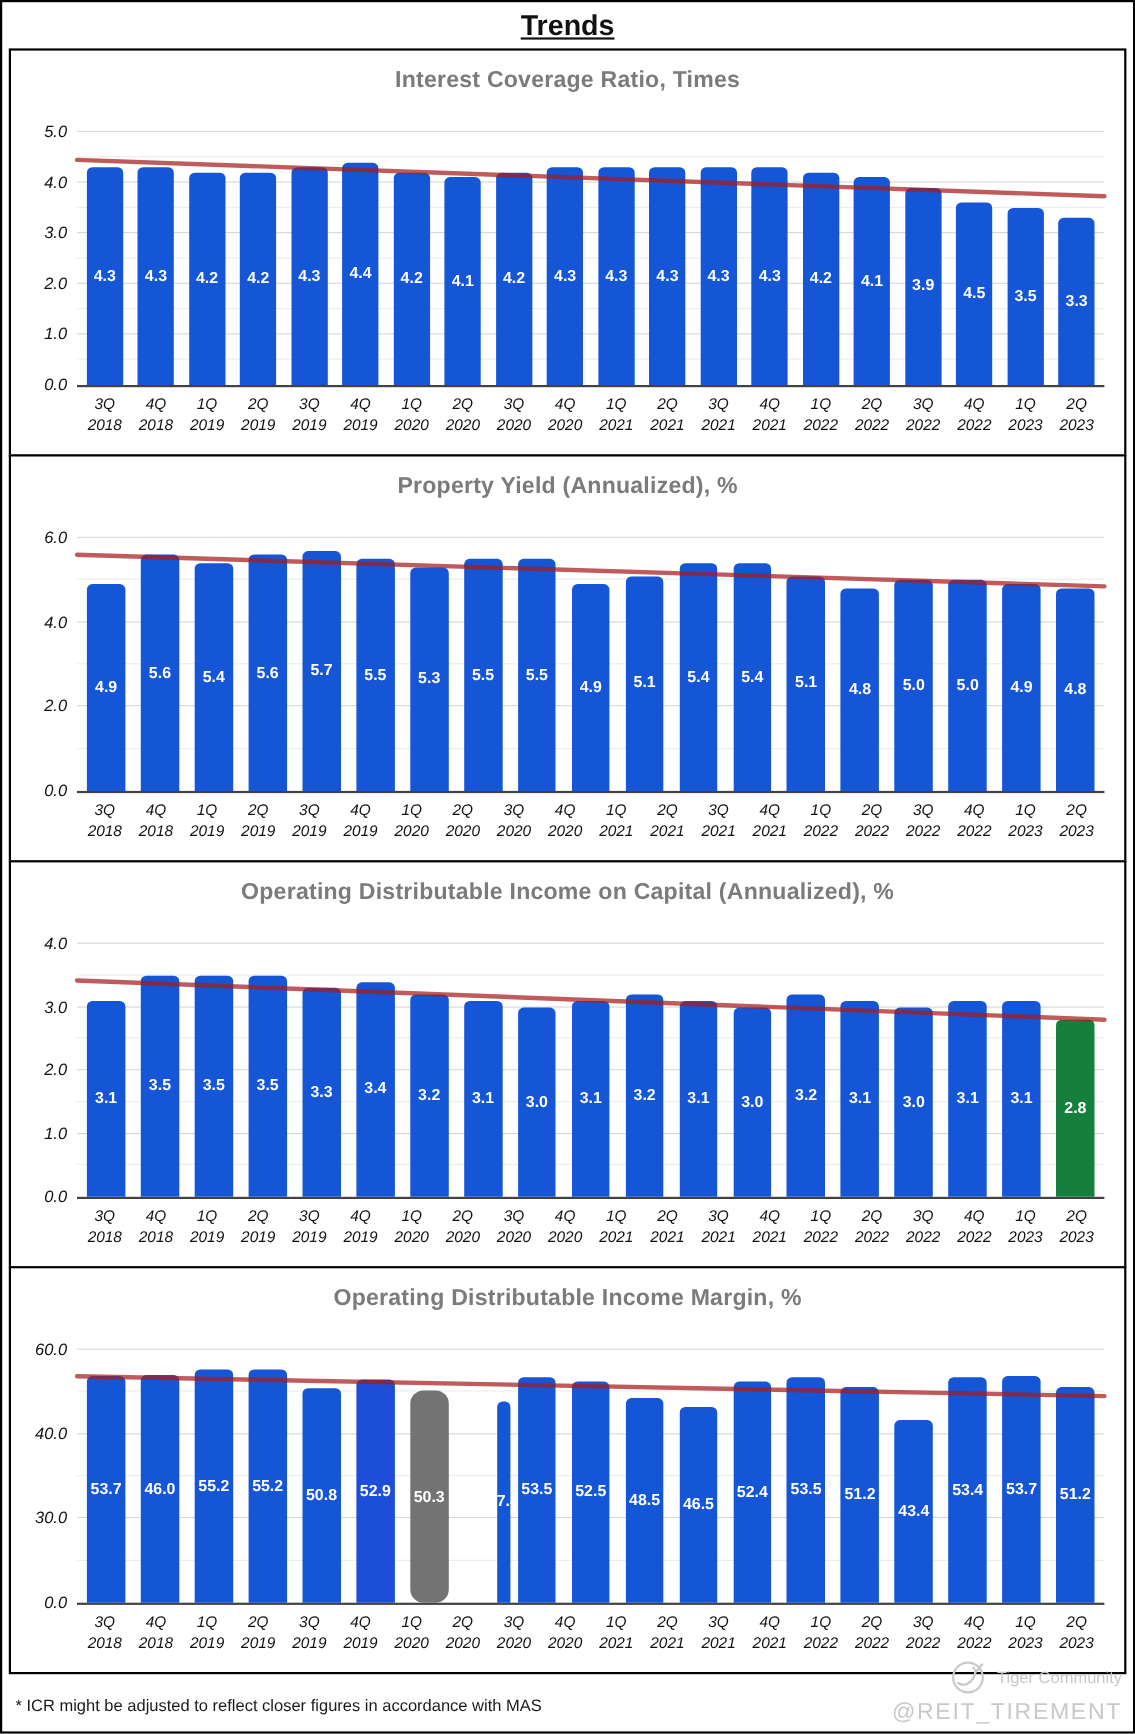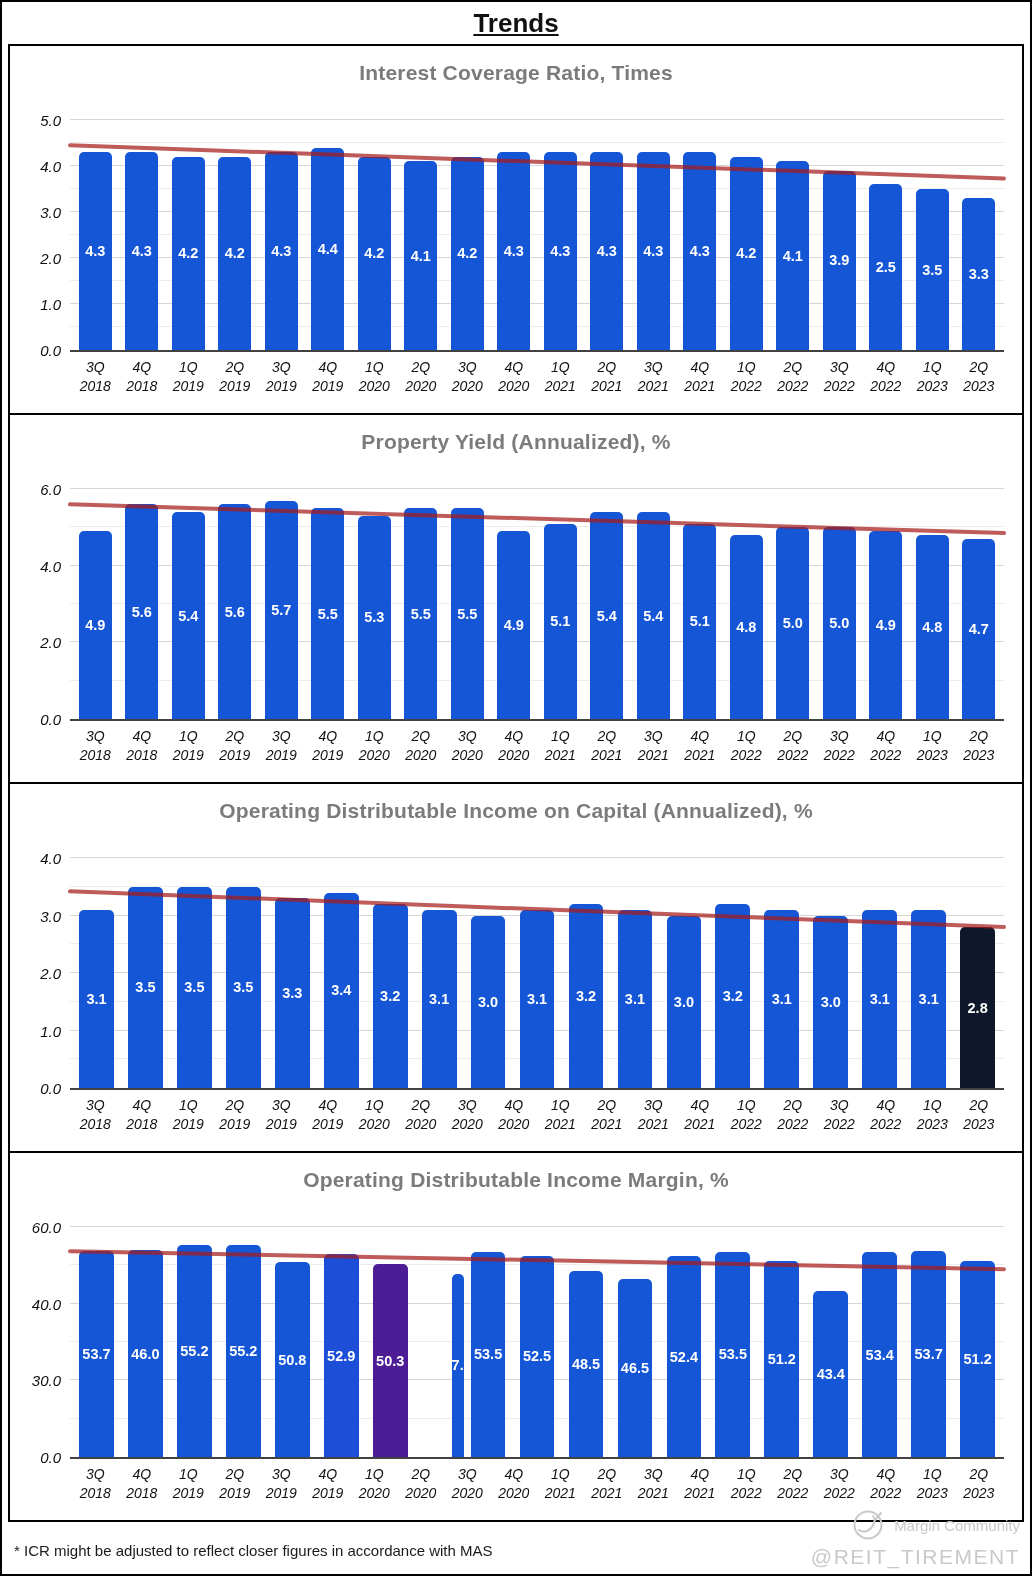--- a/index.html
+++ b/index.html
@@ -134,21 +134,21 @@
                 <div class="bar-label">4.1</div>
               </div>
             </div>
             <div class="slot">
               <div class="bar" style="height: 78%; background: rgb(21, 86, 214);">
                 <div class="bar-label">3.9</div>
               </div>
             </div>
             <div class="slot">
               <div class="bar" style="height: 72%; background: rgb(21, 86, 214);">
-                <div class="bar-label">2.5</div>
+                <div class="bar-label">4.5</div>
               </div>
             </div>
             <div class="slot">
               <div class="bar" style="height: 70%; background: rgb(21, 86, 214);">
                 <div class="bar-label">3.5</div>
               </div>
             </div>
             <div class="slot">
               <div class="bar" style="height: 66%; background: rgb(21, 86, 214);">
                 <div class="bar-label">3.3</div>
@@ -345,25 +345,20 @@
               </div>
             </div>
             <div class="slot">
               <div class="bar" style="height: 81.6667%; background: rgb(21, 86, 214);">
                 <div class="bar-label">4.9</div>
               </div>
             </div>
             <div class="slot">
               <div class="bar" style="height: 80%; background: rgb(21, 86, 214);">
                 <div class="bar-label">4.8</div>
-              </div>
-            </div>
-            <div class="slot">
-              <div class="bar" style="height: 78.3333%; background: rgb(21, 86, 214);">
-                <div class="bar-label">4.7</div>
               </div>
             </div>
           </div>
           <svg class="trend" viewBox="0 0 100 100" preserveAspectRatio="none">
             <line x1="0" y1="6.666666666666671" x2="100" y2="19.16666666666667" stroke="#A61C1C" stroke-opacity="0.72" stroke-width="4" stroke-linecap="round" vector-effect="non-scaling-stroke"></line>
           </svg>
         </div>
         <div class="xlabels">
           <div class="xslot">
             <div>3Q</div>
@@ -551,21 +546,21 @@
               <div class="bar" style="height: 77.5%; background: rgb(21, 86, 214);">
                 <div class="bar-label">3.1</div>
               </div>
             </div>
             <div class="slot">
               <div class="bar" style="height: 77.5%; background: rgb(21, 86, 214);">
                 <div class="bar-label">3.1</div>
               </div>
             </div>
             <div class="slot">
-              <div class="bar" style="height: 70%; background: #0f172a;">
+              <div class="bar" style="height: 70%; background: #15803d;">
                 <div class="bar-label">2.8</div>
               </div>
             </div>
           </div>
           <svg class="trend" viewBox="0 0 100 100" preserveAspectRatio="none">
             <line x1="0" y1="14.5" x2="100" y2="30" stroke="#A61C1C" stroke-opacity="0.72" stroke-width="4" stroke-linecap="round" vector-effect="non-scaling-stroke"></line>
           </svg>
         </div>
         <div class="xlabels">
           <div class="xslot">
@@ -691,21 +686,21 @@
               <div class="bar" style="height: 84.6667%; background: rgb(21, 86, 214);">
                 <div class="bar-label">50.8</div>
               </div>
             </div>
             <div class="slot">
               <div class="bar" style="height: 88.1667%; background: #1d4ed8;">
                 <div class="bar-label">52.9</div>
               </div>
             </div>
             <div class="slot">
-              <div class="bar" style="height: 83.8333%; background: #4c1d95;">
+              <div class="bar" style="height: 83.8333%; background: #737373; border-radius: 12px;">
                 <div class="bar-label">50.3</div>
               </div>
             </div>
             <div class="slot">
               <div class="bar" style="height: 79.6667%; background: rgb(21, 86, 214); margin-left: 37px;">
                 <div class="bar-label">47.8</div>
               </div>
             </div>
             <div class="slot">
               <div class="bar" style="height: 89.1667%; background: rgb(21, 86, 214);">
@@ -854,18 +849,18 @@
 
   <div class="footer">
     <div class="footnote">* ICR might be adjusted to reflect closer figures in accordance with MAS</div>
     <div class="watermark">
       <div class="wm-brand">
         <svg width="38" height="34" viewBox="0 0 38 34">
           <circle cx="17" cy="17" r="13.5" fill="none" stroke="#c9c9c9" stroke-width="2"></circle>
           <path d="M 8 22 Q 14 26 20 20 Q 26 13 22 8" fill="none" stroke="#c9c9c9" stroke-width="2" stroke-linecap="round"></path>
           <path d="M 24 12 L 30 5" fill="none" stroke="#c9c9c9" stroke-width="2" stroke-linecap="round"></path>
         </svg>
-        <span>Margin Community</span>
+        <span>Tiger Community</span>
       </div>
       <div class="wm-handle">@REIT_TIREMENT</div>
     </div>
   </div>
 </div>
 
 </body></html>

